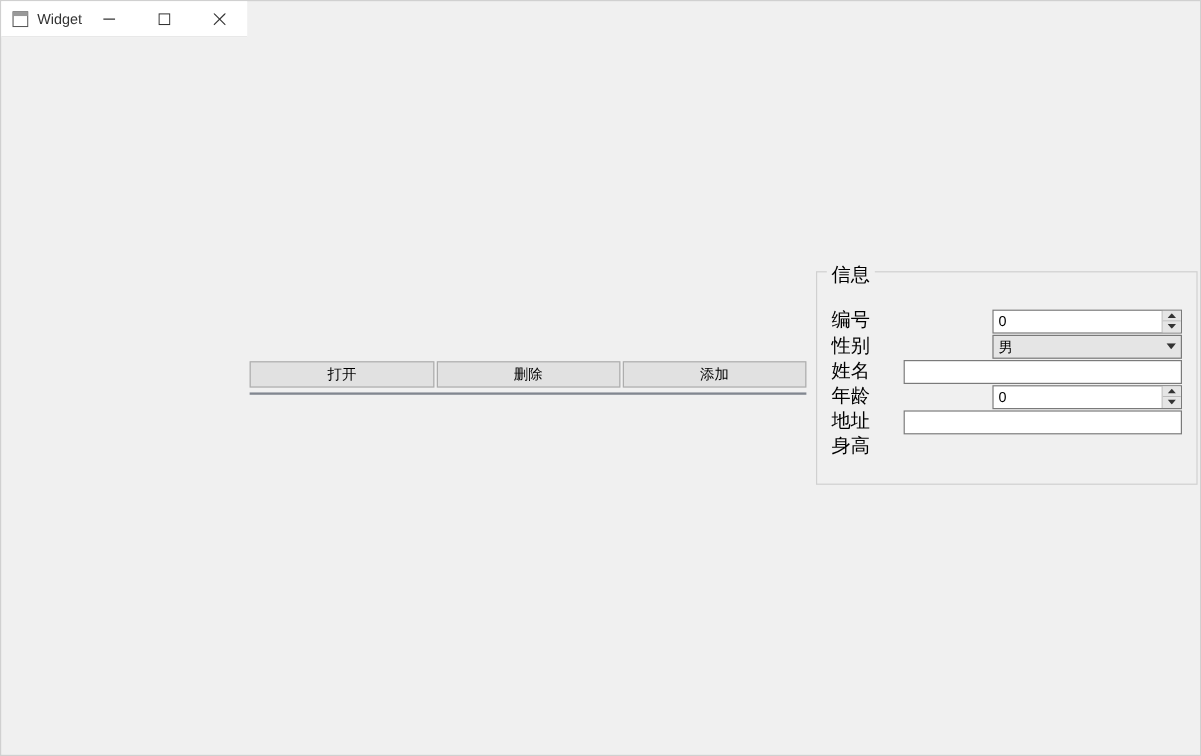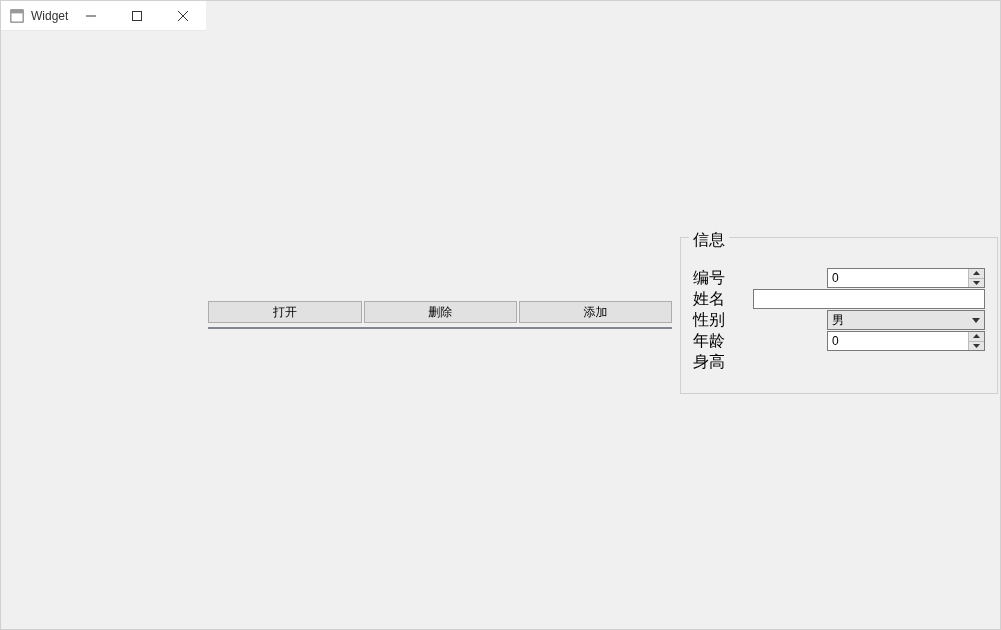--- a/index.html
+++ b/index.html
@@ -263,38 +263,38 @@
                   <div class="spin-btn">
                       <svg viewBox="0 0 7 4">
                         <polygon points="0,0 7,0 3.5,4" fill="#333"></polygon>
                       </svg>
                     </div>
                 </div>
               </div>
             </div>
           </div>
 
-          <div class="form-row">
-            <span class="form-label">姓名</span>
-            <div class="form-control">
-              <input class="text-input" type="text" value="" style="">
-            </div>
-          </div>
-
           <div class="form-row short">
             <span class="form-label">性别</span>
             <div class="form-control">
               <div class="combobox">
                 <span class="combo-value">男</span>
                 <div class="combo-arrow">
                     <svg viewBox="0 0 8 5">
                       <polygon points="0,0 8,0 4,5" fill="#333"></polygon>
                     </svg>
                   </div>
               </div>
+            </div>
+          </div>
+
+          <div class="form-row">
+            <span class="form-label">姓名</span>
+            <div class="form-control">
+              <input class="text-input" type="text" value="" style="">
             </div>
           </div>
 
           <div class="form-row short">
             <span class="form-label">年龄</span>
             <div class="form-control">
               <div class="spinbox">
                 <span class="spinbox-value">0</span>
                 <div class="spin-btns">
                   <div class="spin-btn">
@@ -305,20 +305,26 @@
                   <div class="spin-btn">
                       <svg viewBox="0 0 7 4">
                         <polygon points="0,0 7,0 3.5,4" fill="#333"></polygon>
                       </svg>
                     </div>
                 </div>
               </div>
             </div>
           </div>
 
+          <div class="form-row">
+            <span class="form-label">地址</span>
+            <div class="form-control">
+              <input class="text-input" type="text" value="" style="">
+            </div>
+          </div>
 
           <div class="form-row short">
             <span class="form-label">身高</span>
           </div>
 
         </div>
       </div>
     </div>
   </div>
 </div>

